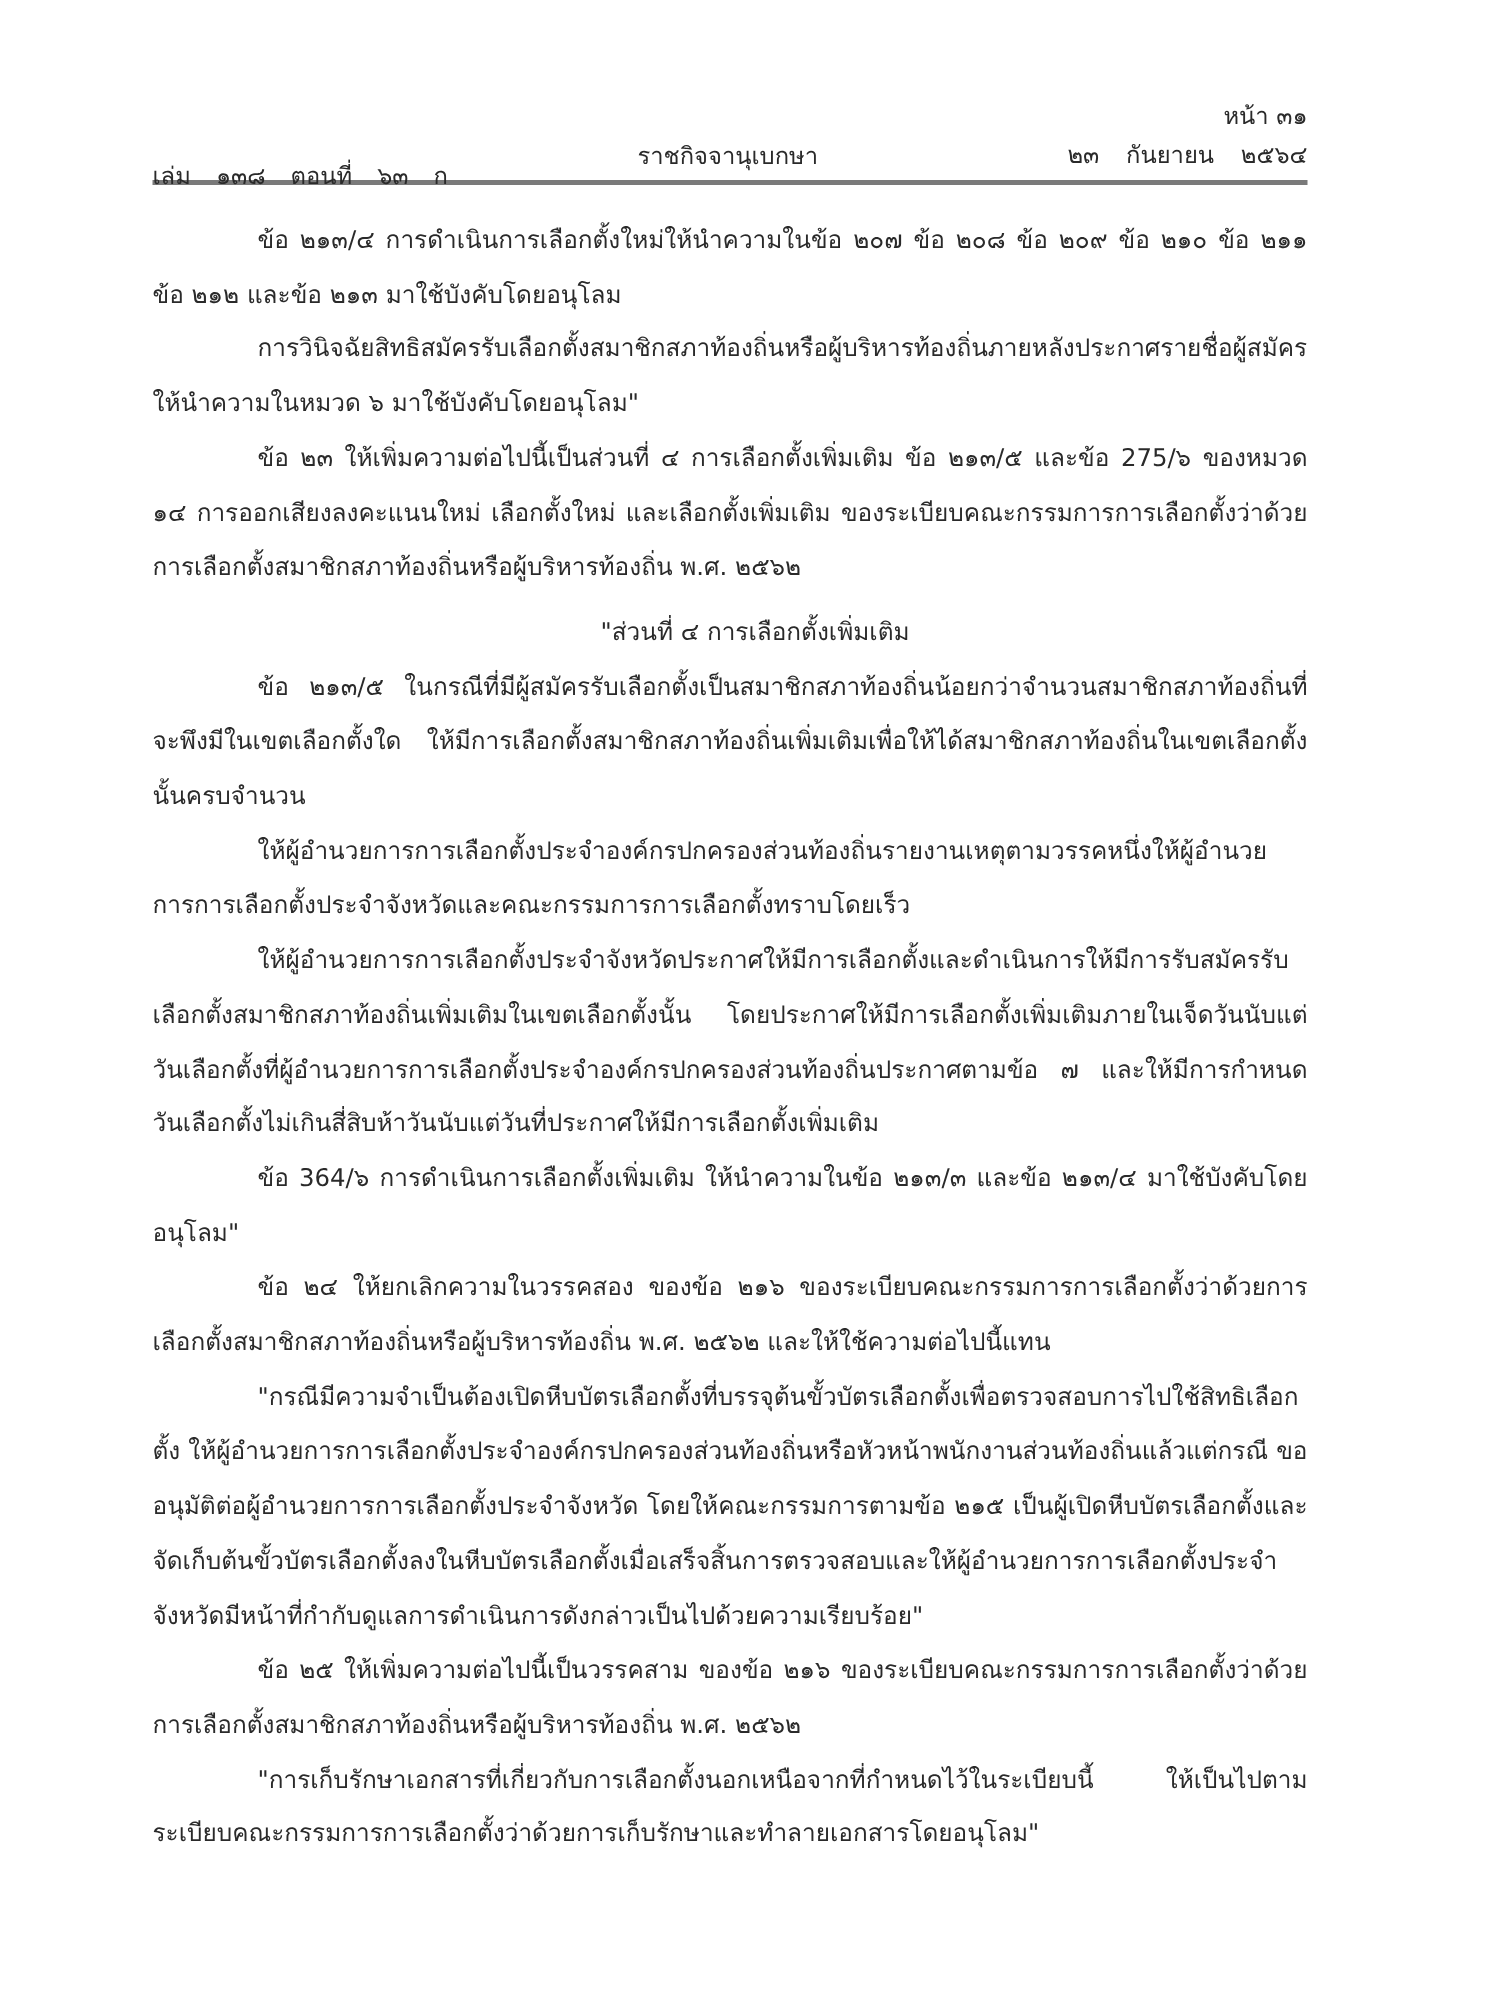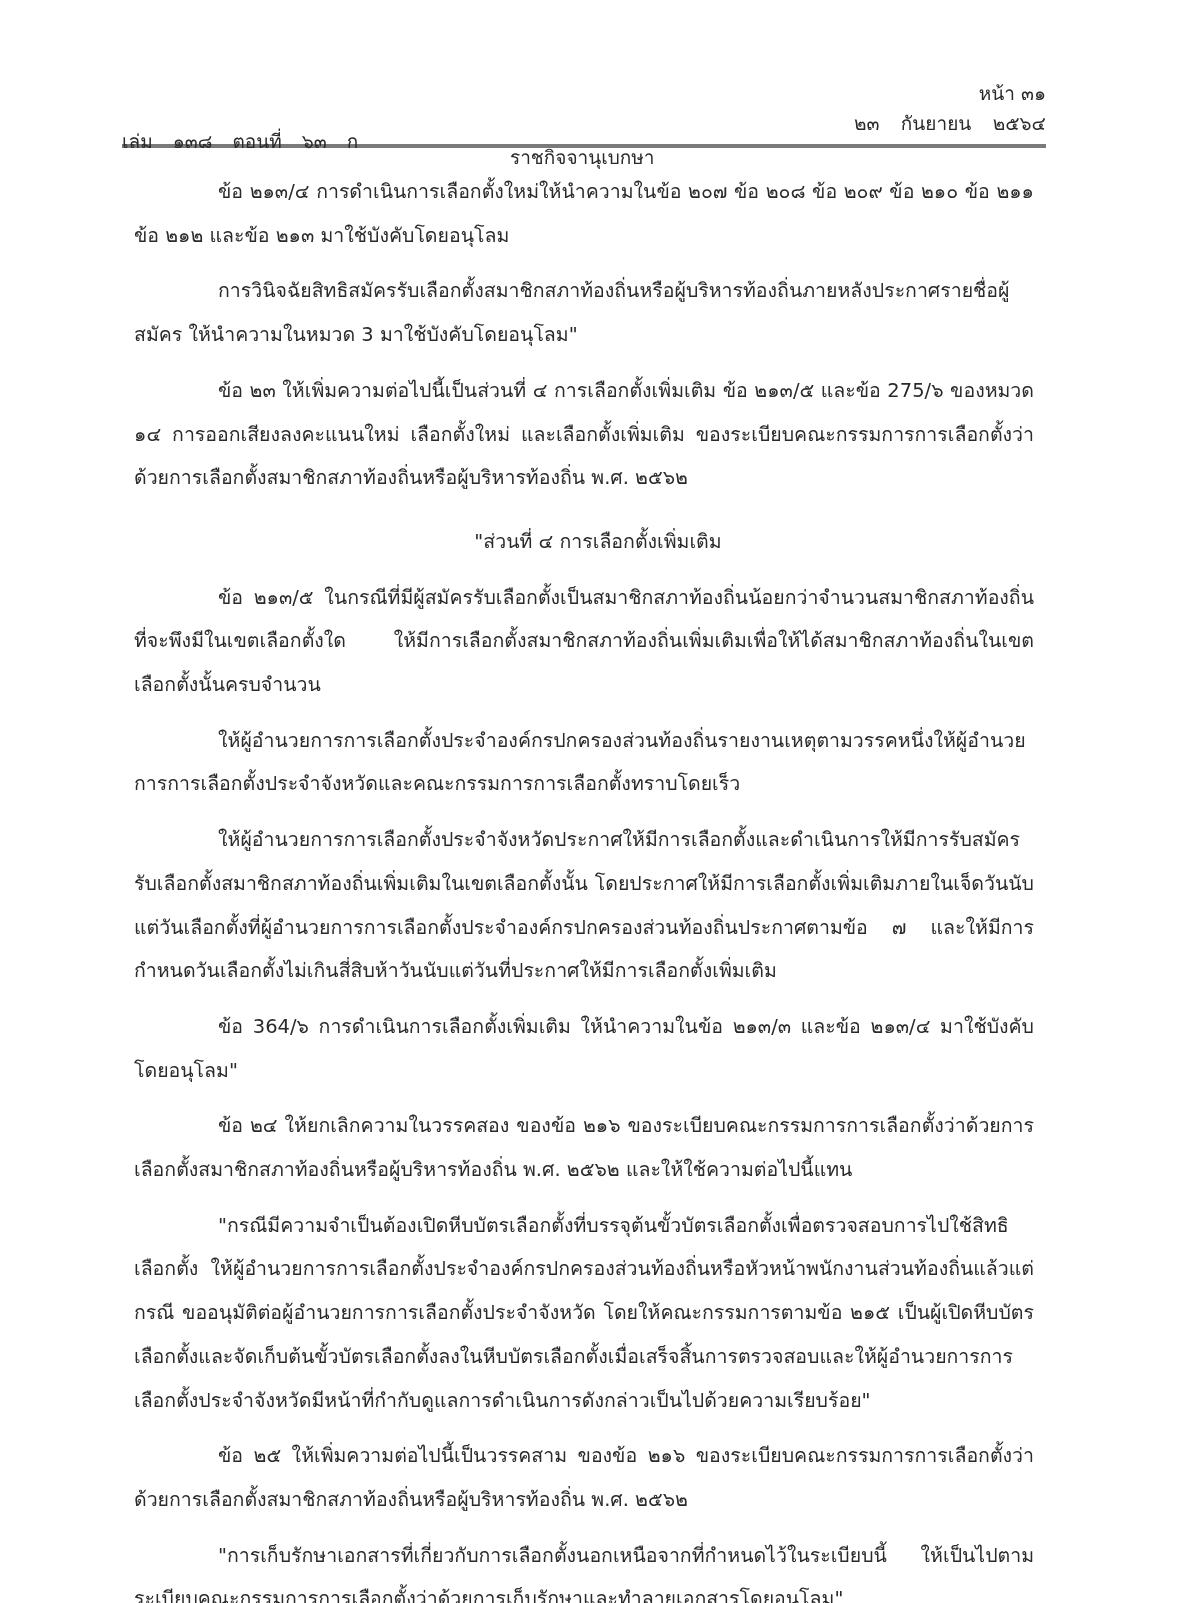--- a/index.html
+++ b/index.html
@@ -28,34 +28,34 @@
     line-height: 30px;
     margin-left: 100px;
   }
   .hdr-row {
     position: relative;
     height: 34px;
     font-size: 19px;
     line-height: 34px;
   }
   .hdr-left { position: absolute; left: 0; top: 16px; word-spacing: 14px; }
-  .hdr-center { position: absolute; left: 388px; top: 0; margin-top: 32px; }
+  .hdr-center { position: absolute; left: 388px; top: 0; }
   .hdr-right { position: absolute; right: 0; top: 0; word-spacing: 10px; font-family: Liberation Mono, monospace; }
   .hdr-rule {
     height: 4px;
     background: #7a7a7a;
     margin-top: 2px;
   }
   .body-text {
     margin-top: 22px;
     font-size: 19.5px;
     line-height: 43.7px;
   }
   .p {
-    margin: 12px;
+    margin: 0;
     text-align: justify;
     text-align-last: left;
   }
   .p.indent { text-indent: 84px; }
   .p.center {
     text-align: center;
     text-align-last: center;
     margin-left: 40px;
     padding-top: 8px;
   }
@@ -67,21 +67,21 @@
   <div class="hdr-page">หน้า ๓๑</div>
   <div class="hdr-row">
     <span class="hdr-left">เล่ม ๑๓๘ ตอนที่ ๖๓ ก</span>
     <span class="hdr-center">ราชกิจจานุเบกษา</span>
     <span class="hdr-right">๒๓ กันยายน ๒๕๖๔</span>
   </div>
   <div class="hdr-rule"></div>
 
   <div class="body-text">
     <p class="p indent">ข้อ ๒๑๓/๔ การดำเนินการเลือกตั้งใหม่ให้นำความในข้อ ๒๐๗ ข้อ ๒๐๘ ข้อ ๒๐๙ ข้อ ๒๑๐ ข้อ ๒๑๑ ข้อ ๒๑๒ และข้อ ๒๑๓ มาใช้บังคับโดยอนุโลม</p>
-    <p class="p indent">การวินิจฉัยสิทธิสมัครรับเลือกตั้งสมาชิกสภาท้องถิ่นหรือผู้บริหารท้องถิ่นภายหลังประกาศรายชื่อผู้สมัคร ให้นำความในหมวด 3 มาใช้บังคับโดยอนุโลม"</p>
+    <p class="p indent">การวินิจฉัยสิทธิสมัครรับเลือกตั้งสมาชิกสภาท้องถิ่นหรือผู้บริหารท้องถิ่นภายหลังประกาศรายชื่อผู้สมัคร ให้นำความในหมวด ๖ มาใช้บังคับโดยอนุโลม"</p>
     <p class="p indent">ข้อ ๒๓ ให้เพิ่มความต่อไปนี้เป็นส่วนที่ ๔ การเลือกตั้งเพิ่มเติม ข้อ ๒๑๓/๕ และข้อ 275/๖ ของหมวด ๑๔ การออกเสียงลงคะแนนใหม่ เลือกตั้งใหม่ และเลือกตั้งเพิ่มเติม ของระเบียบคณะกรรมการการเลือกตั้งว่าด้วยการเลือกตั้งสมาชิกสภาท้องถิ่นหรือผู้บริหารท้องถิ่น พ.ศ. ๒๕๖๒</p>
     <p class="p center">"ส่วนที่ ๔ การเลือกตั้งเพิ่มเติม</p>
     <p class="p indent">ข้อ ๒๑๓/๕ ในกรณีที่มีผู้สมัครรับเลือกตั้งเป็นสมาชิกสภาท้องถิ่นน้อยกว่าจำนวนสมาชิกสภาท้องถิ่นที่จะพึงมีในเขตเลือกตั้งใด ให้มีการเลือกตั้งสมาชิกสภาท้องถิ่นเพิ่มเติมเพื่อให้ได้สมาชิกสภาท้องถิ่นในเขตเลือกตั้งนั้นครบจำนวน</p>
     <p class="p indent">ให้ผู้อำนวยการการเลือกตั้งประจำองค์กรปกครองส่วนท้องถิ่นรายงานเหตุตามวรรคหนึ่งให้ผู้อำนวยการการเลือกตั้งประจำจังหวัดและคณะกรรมการการเลือกตั้งทราบโดยเร็ว</p>
     <p class="p indent">ให้ผู้อำนวยการการเลือกตั้งประจำจังหวัดประกาศให้มีการเลือกตั้งและดำเนินการให้มีการรับสมัครรับเลือกตั้งสมาชิกสภาท้องถิ่นเพิ่มเติมในเขตเลือกตั้งนั้น โดยประกาศให้มีการเลือกตั้งเพิ่มเติมภายในเจ็ดวันนับแต่วันเลือกตั้งที่ผู้อำนวยการการเลือกตั้งประจำองค์กรปกครองส่วนท้องถิ่นประกาศตามข้อ ๗ และให้มีการกำหนดวันเลือกตั้งไม่เกินสี่สิบห้าวันนับแต่วันที่ประกาศให้มีการเลือกตั้งเพิ่มเติม</p>
     <p class="p indent">ข้อ 364/๖ การดำเนินการเลือกตั้งเพิ่มเติม ให้นำความในข้อ ๒๑๓/๓ และข้อ ๒๑๓/๔ มาใช้บังคับโดยอนุโลม"</p>
     <p class="p indent">ข้อ ๒๔ ให้ยกเลิกความในวรรคสอง ของข้อ ๒๑๖ ของระเบียบคณะกรรมการการเลือกตั้งว่าด้วยการเลือกตั้งสมาชิกสภาท้องถิ่นหรือผู้บริหารท้องถิ่น พ.ศ. ๒๕๖๒ และให้ใช้ความต่อไปนี้แทน</p>
     <p class="p indent">"กรณีมีความจำเป็นต้องเปิดหีบบัตรเลือกตั้งที่บรรจุต้นขั้วบัตรเลือกตั้งเพื่อตรวจสอบการไปใช้สิทธิเลือกตั้ง ให้ผู้อำนวยการการเลือกตั้งประจำองค์กรปกครองส่วนท้องถิ่นหรือหัวหน้าพนักงานส่วนท้องถิ่นแล้วแต่กรณี ขออนุมัติต่อผู้อำนวยการการเลือกตั้งประจำจังหวัด โดยให้คณะกรรมการตามข้อ ๒๑๕ เป็นผู้เปิดหีบบัตรเลือกตั้งและจัดเก็บต้นขั้วบัตรเลือกตั้งลงในหีบบัตรเลือกตั้งเมื่อเสร็จสิ้นการตรวจสอบและให้ผู้อำนวยการการเลือกตั้งประจำจังหวัดมีหน้าที่กำกับดูแลการดำเนินการดังกล่าวเป็นไปด้วยความเรียบร้อย"</p>
     <p class="p indent">ข้อ ๒๕ ให้เพิ่มความต่อไปนี้เป็นวรรคสาม ของข้อ ๒๑๖ ของระเบียบคณะกรรมการการเลือกตั้งว่าด้วยการเลือกตั้งสมาชิกสภาท้องถิ่นหรือผู้บริหารท้องถิ่น พ.ศ. ๒๕๖๒</p>
     <p class="p indent">"การเก็บรักษาเอกสารที่เกี่ยวกับการเลือกตั้งนอกเหนือจากที่กำหนดไว้ในระเบียบนี้ ให้เป็นไปตามระเบียบคณะกรรมการการเลือกตั้งว่าด้วยการเก็บรักษาและทำลายเอกสารโดยอนุโลม"</p>

